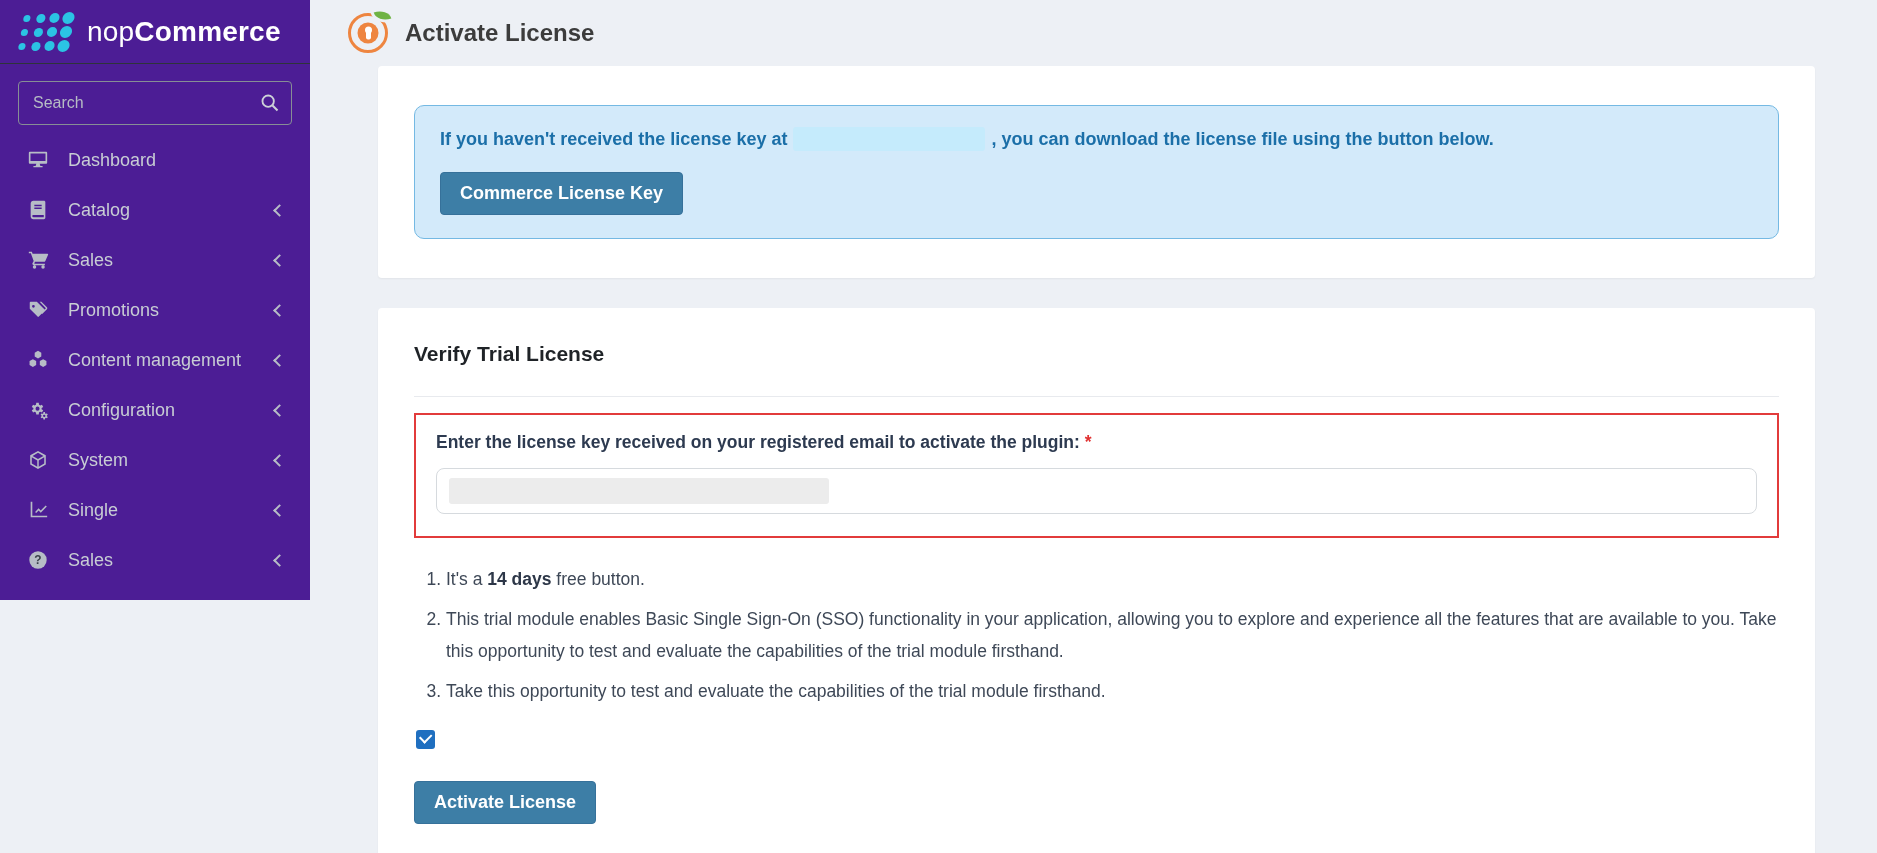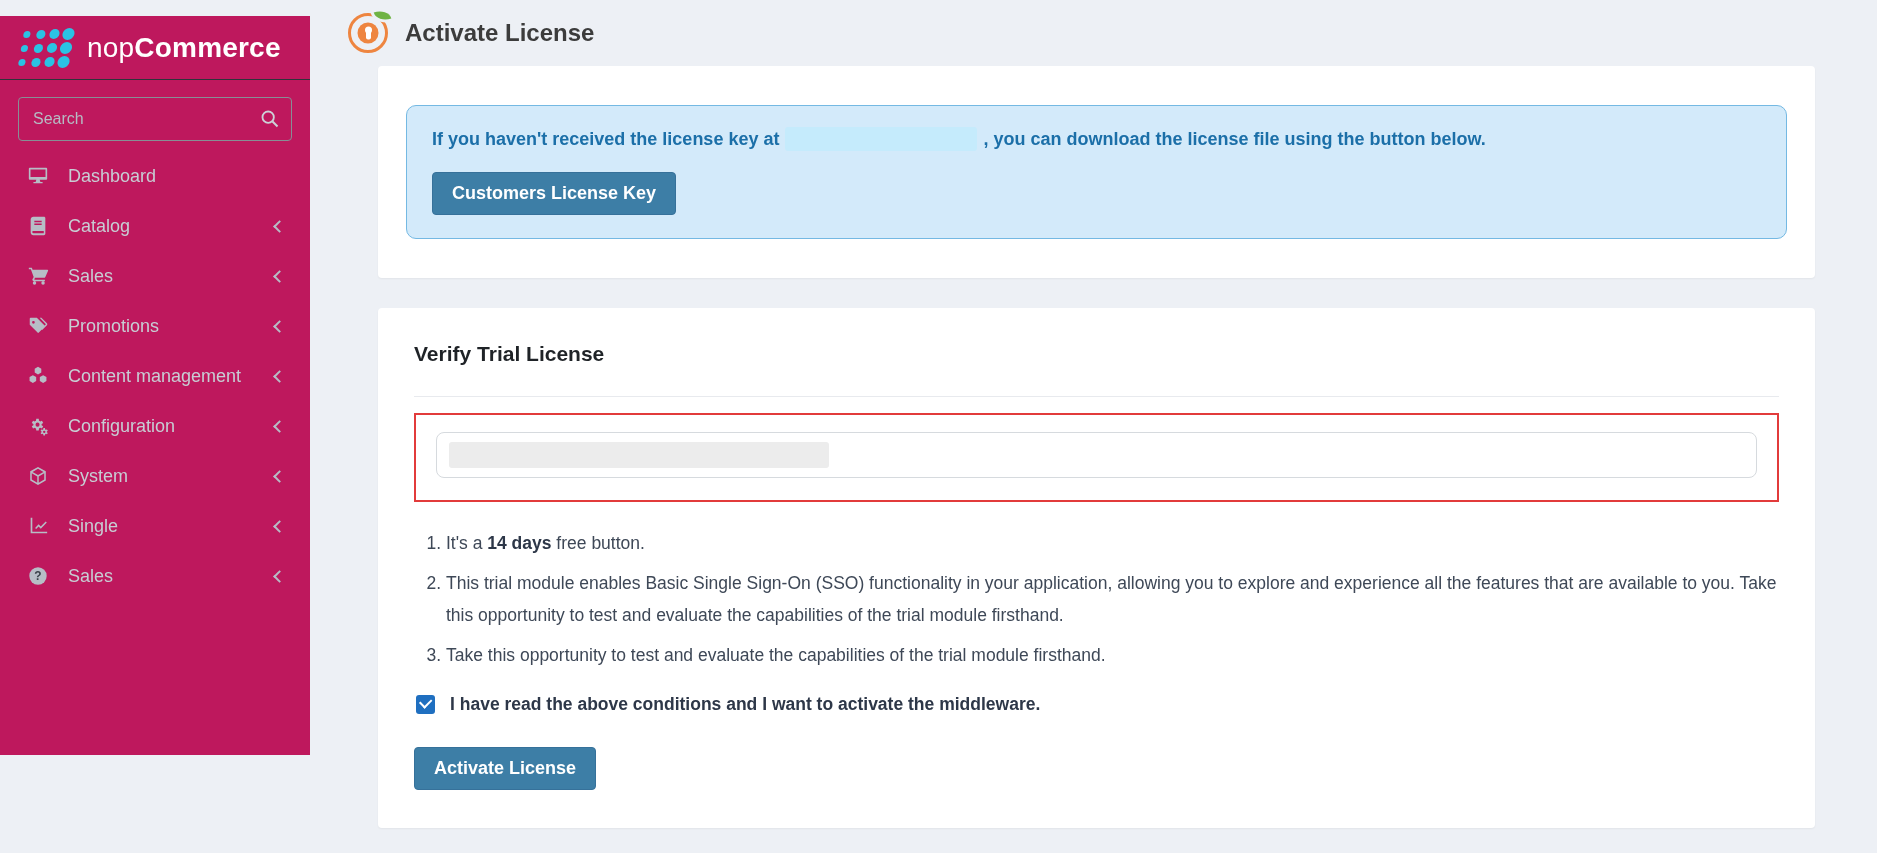--- a/index.html
+++ b/index.html
@@ -1,20 +1,20 @@
 <!DOCTYPE html>
 <html><head>
 <meta charset="utf-8">
 <style>
   * { box-sizing: border-box; margin: 0; padding: 0; }
   html, body { width: 1877px; height: 853px; overflow: hidden; }
   body { font-family: "Liberation Sans", sans-serif; background: #edf0f5; }
 
   
-  .sidebar { position: fixed; left: 0; top: 16px; width: 310px; height: 739px; background: #be185d; z-index: 5; }
+  .sidebar { position: fixed; left: 0; top: 0; width: 310px; height: 600px; background: #4c1d95; z-index: 5; }
   .logo-row { height: 64px; display: flex; align-items: center; gap: 15px; padding: 0 14px; border-bottom: 1px solid #2e343a; }
   .dots { display: grid; grid-template-columns: repeat(4, 12px); grid-auto-rows: 12px; gap: 2px; transform: skewX(-10deg); margin-left: 4px; }
   .dot { background: #2bc3e4; border-radius: 50%; width: 10px; height: 10px; place-self: center; }
   .dot:nth-child(4n+1) { width: 7px; height: 7px; }
   .dot:nth-child(4n+2) { width: 9px; height: 9px; }
   .dot:nth-child(4n+4) { width: 12px; height: 12px; }
   .brand-text { color: #fff; font-size: 28px; letter-spacing: .2px; white-space: nowrap; }
   .brand-text .bold { font-weight: 700; }
 
   .search-wrap { margin: 17px 18px 10px; position: relative; border: 1px solid #878e95; border-radius: 4px; height: 44px; }
@@ -34,21 +34,21 @@
   .page-header { display: flex; align-items: center; gap: 17px; padding: 13px 0 13px 38px; }
   .hdr-icon { position: relative; width: 40px; height: 40px; flex: none; }
   .hdr-ring { position: absolute; inset: 0; border: 3.5px solid #ee8540; border-radius: 50%; }
   .hdr-core { position: absolute; left: 50%; top: 50%; transform: translate(-50%,-50%); width: 21px; height: 21px; border-radius: 50%; background: #ee8540; }
   .keyhole-circle { position: absolute; left: 50%; top: 4px; transform: translateX(-50%); width: 7px; height: 7px; border-radius: 50%; background: #fff; }
   .keyhole-stem { position: absolute; left: 50%; top: 9px; transform: translateX(-50%); width: 5px; height: 8px; border-radius: 1px 1px 2px 2px; background: #fff; }
   .hdr-leaf { position: absolute; top: -3px; right: -2px; width: 15px; height: 11px; background: #6fb344; border-radius: 0 100% 0 100%; transform: rotate(-18deg); box-shadow: 0 0 0 3px #edf0f5; }
   .page-title { font-size: 24px; font-weight: 700; color: #3c3c3c; }
 
   .card { background: #fff; border-radius: 4px; margin-left: 68px; margin-right: 62px; box-shadow: 0 1px 2px rgba(0,0,0,.05); }
-  .card-download { padding: 39px 28px; }
+  .card-download { padding: 39px 36px; }
 
   .alert { background: #d3eafa; border: 1px solid #74b9e3; border-radius: 10px; padding: 21px 25px 23px; }
   .alert-text { color: #1b6fa8; font-size: 18px; font-weight: 600; line-height: 1.35; }
   .alert-bold { font-weight: 800; }
   .redacted-email { display: inline-block; width: 192px; height: 24px; background: #c5ebfc; border-radius: 3px; vertical-align: middle; margin: 0 6px 2px; }
   .btn { display: inline-block; background: #3d7ea6; color: #fff; border: 1px solid #36719a; border-radius: 4px; font-size: 18px; font-weight: 600; padding: 10px 19px; cursor: pointer; font-family: inherit; }
   .download-btn { margin-top: 19px; }
 
   .card-verify { margin-top: 30px; padding: 34px 36px 38px; }
   .panel-heading { font-size: 21px; font-weight: 700; color: #1f2327; padding-bottom: 30px; border-bottom: 1px solid #e8eaee; }
@@ -198,39 +198,39 @@
         <div class="keyhole-circle"></div>
         <div class="keyhole-stem"></div>
       </div>
     </div>
     <div class="page-title">Activate License</div>
   </div>
 
   <div class="card card-download">
     <div class="alert">
       <div class="alert-text"><span>If you haven't received the license key at</span><span class="redacted-email"></span><span>, you can </span><span class="alert-bold">download the license file</span><span> using the button below.</span></div>
-      <button class="btn download-btn">Customers License Key</button>
+      <button class="btn download-btn">Commerce License Key</button>
     </div>
   </div>
 
   <div class="card card-verify">
     <div class="panel-heading">Verify Trial License</div>
 
     <div class="highlight-box">
+      <div class="field-label"><span>Enter the license key received on your registered email to activate the plugin:</span><span class="required">*</span></div>
       <div class="license-input">
         <span class="redacted-key"></span>
       </div>
     </div>
 
     <ol class="notes">
       <li><span>It's a </span><span class="note-bold">14 days</span><span> free button.</span></li>
       <li><span>This trial module enables Basic Single Sign-On (SSO) functionality in your application, allowing you to explore and experience all the features that are available to you. Take this opportunity to test and evaluate the capabilities of the trial module firsthand.</span></li>
       <li><span>Take this opportunity to test and evaluate the capabilities of the trial module firsthand.</span></li>
     </ol>
 
     <div class="check-row">
       <div class="checkbox"></div>
-      <div class="check-label">I have read the above conditions and I want to activate the middleware.</div>
     </div>
 
     <button class="btn activate-btn">Activate License</button>
   </div>
 </div>
 
 </body></html>

